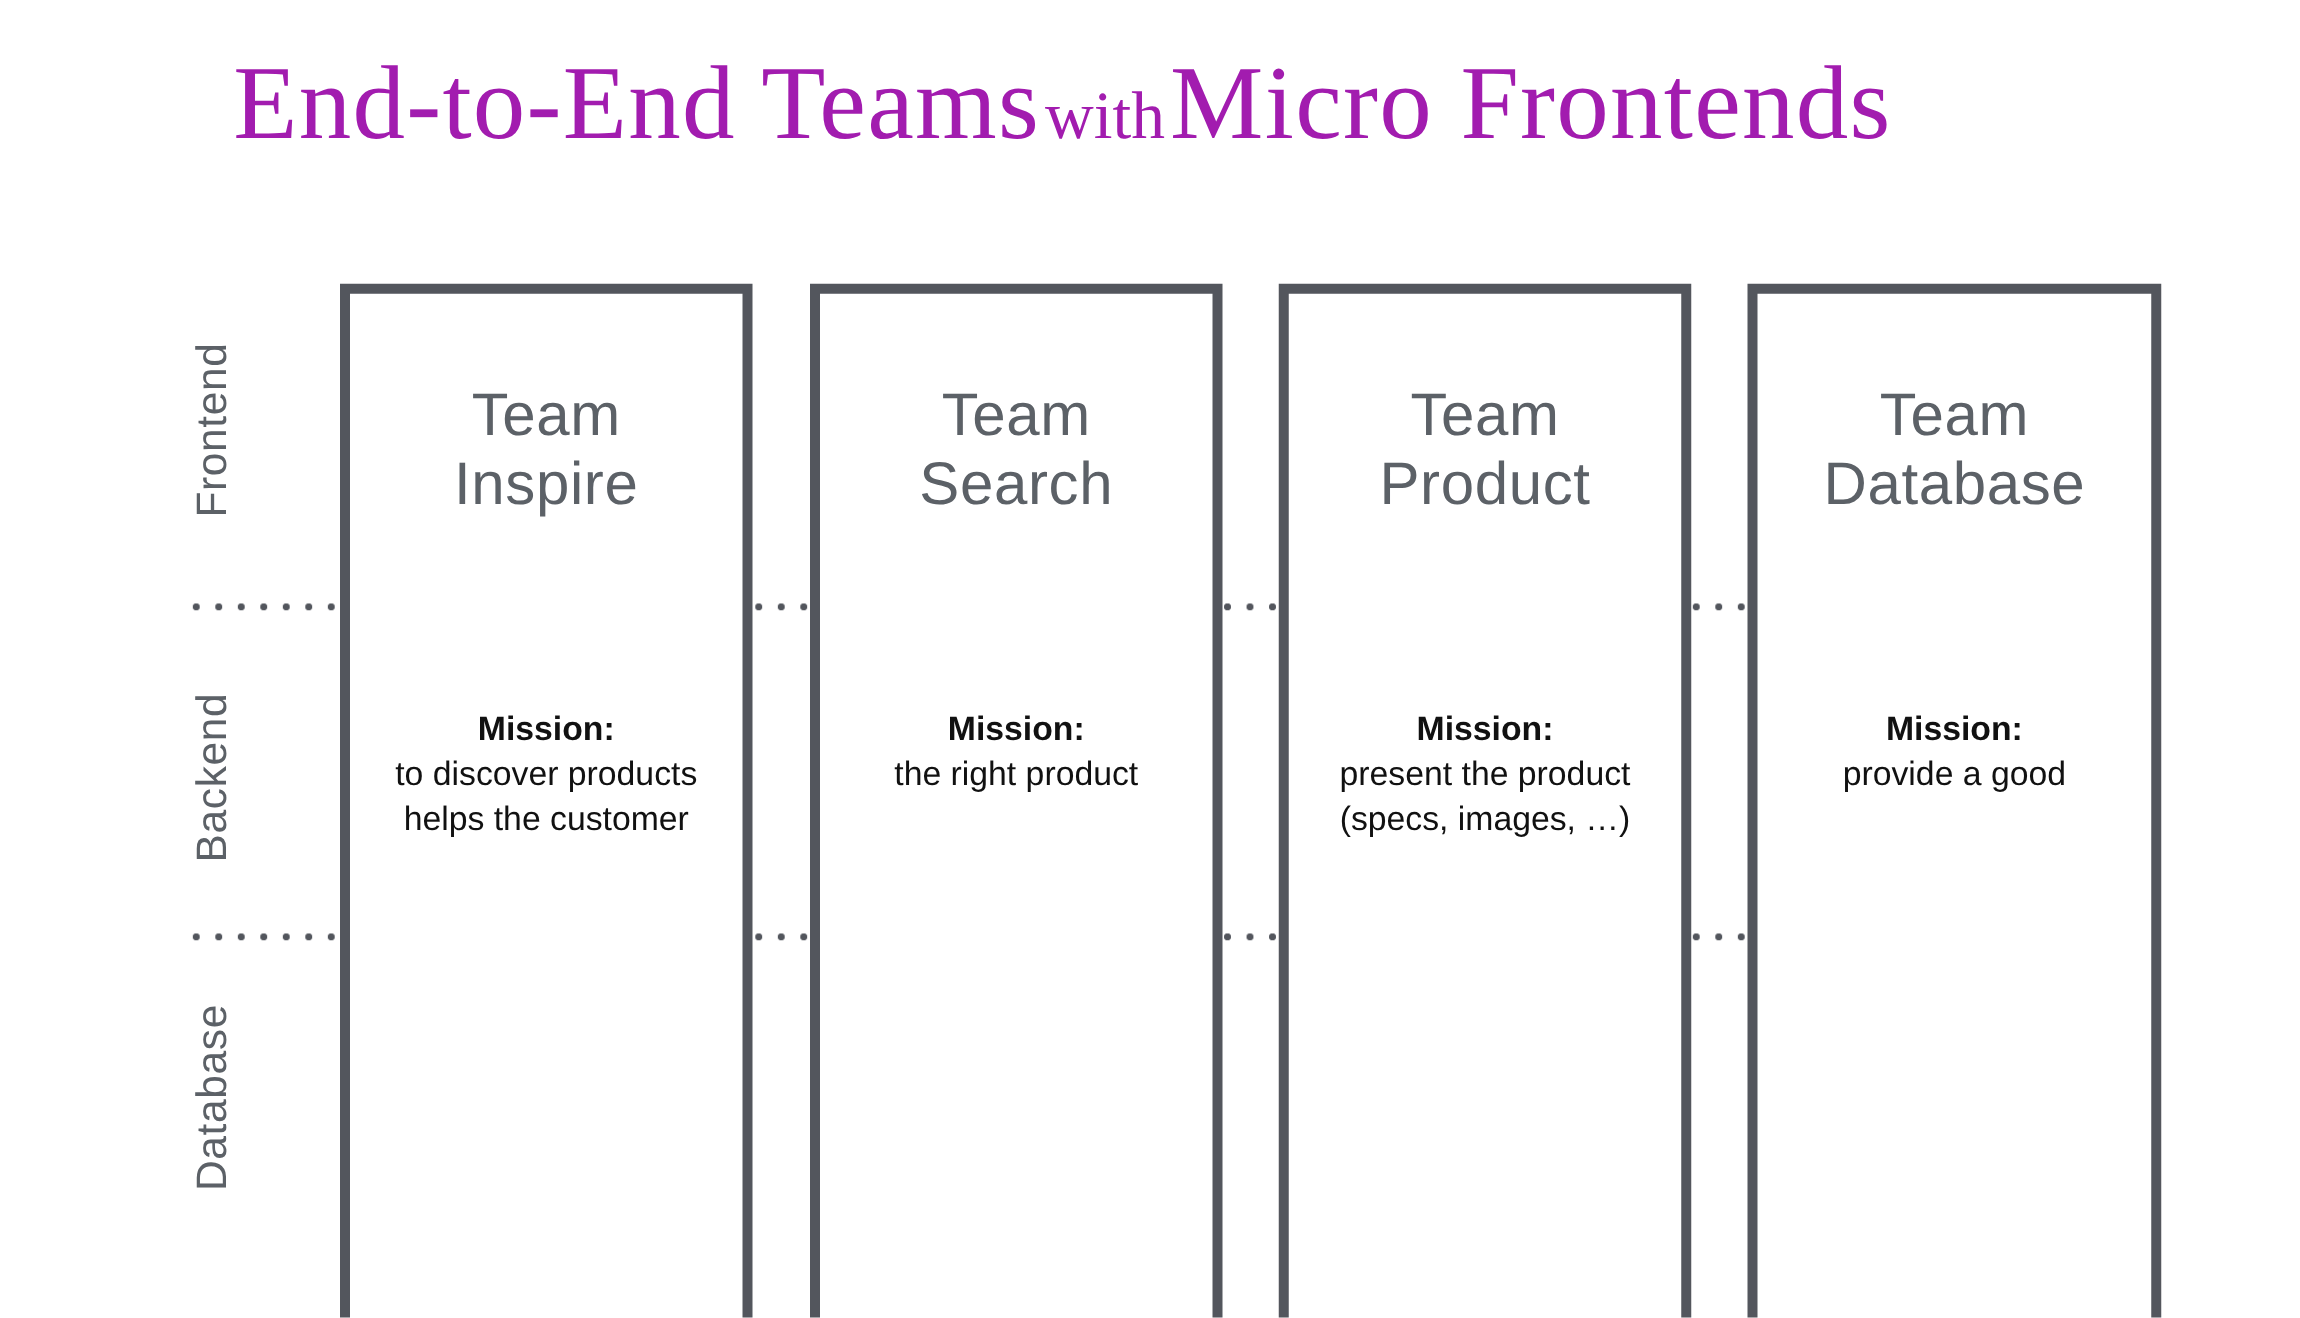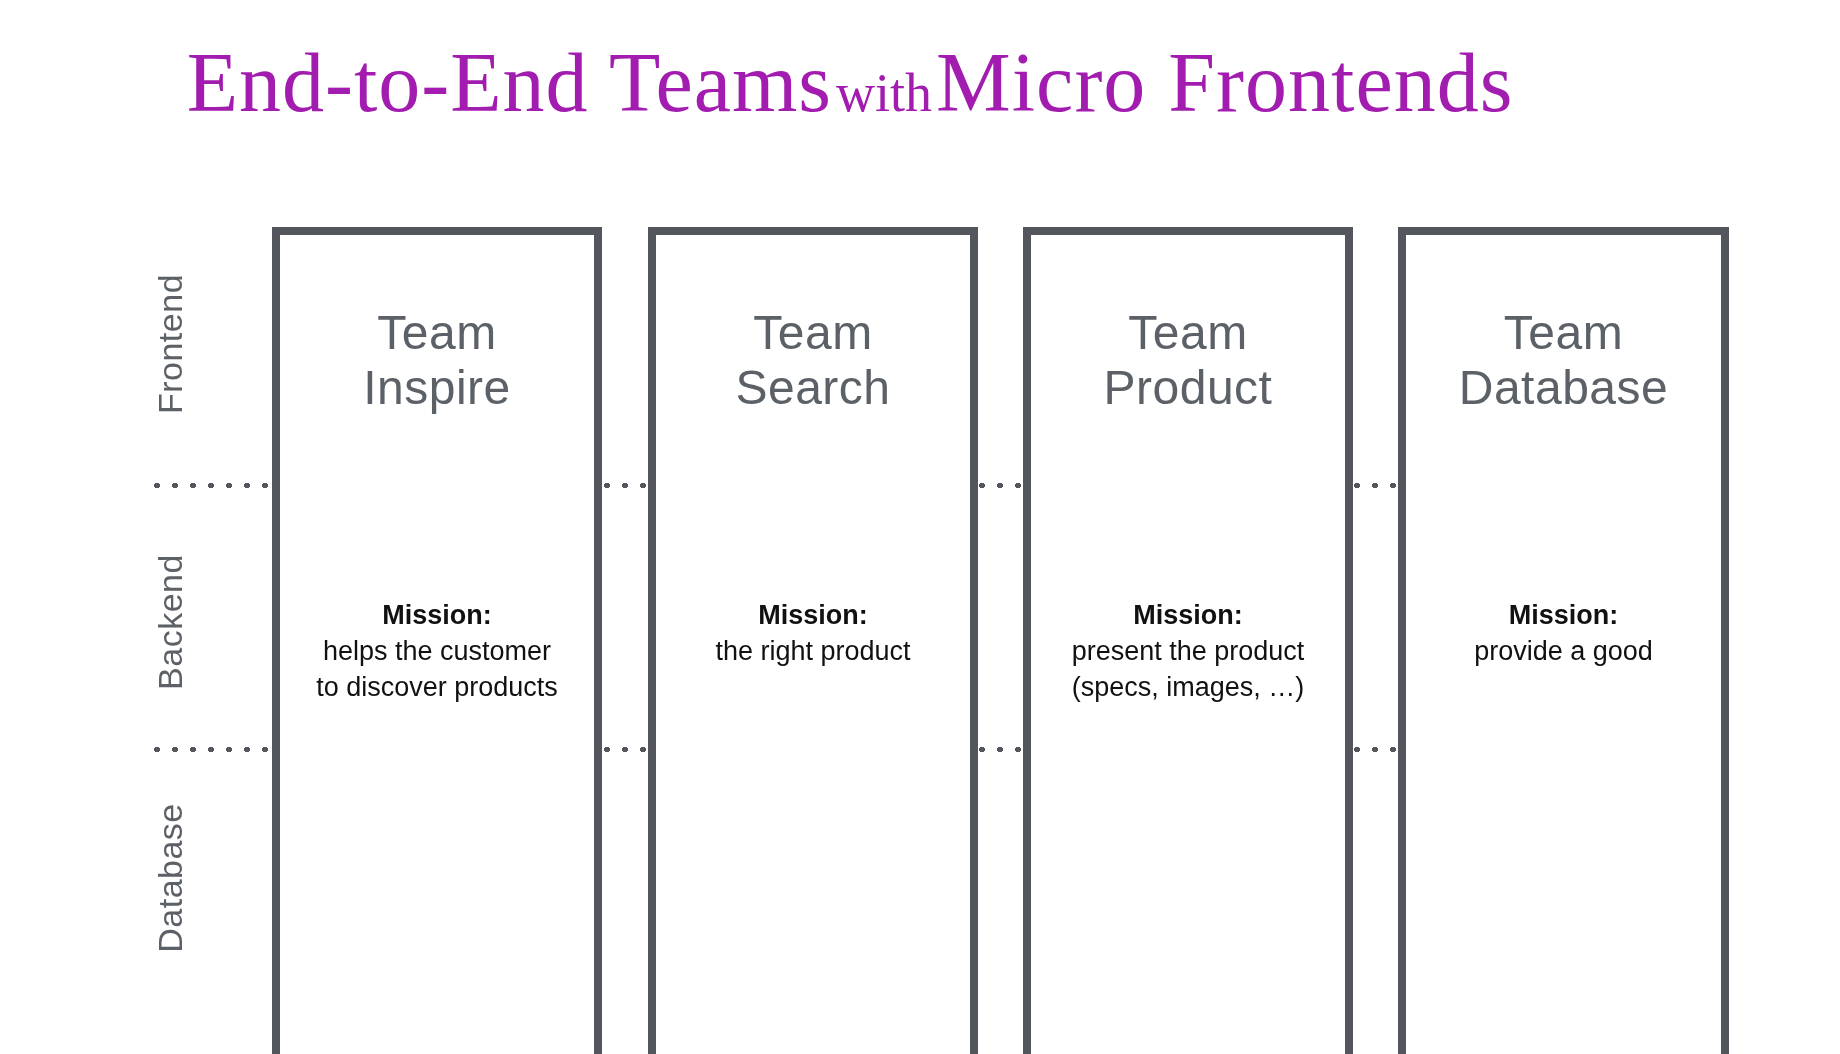--- a/index.html
+++ b/index.html
@@ -55,21 +55,21 @@
   #team-box-3 { left: 1398px; width: 331px; }
 
   .team-name {
     position: absolute; top: 70px; left: 0; width: 100%;
     text-align: center; color: #5c6167;
     font-size: 48px; line-height: 55px; letter-spacing: 0.5px;
   }
   .team-mission {
     position: absolute; top: 330px; left: 0; width: 100%;
     text-align: center; color: #111111;
-    font-size: 27px; line-height: 36px; margin-top: 32px;
+    font-size: 27px; line-height: 36px;
   }
   .mission-label { font-weight: bold; }
 </style>
 </head>
 <body>
 
 <div class="canvas">
 
   <div class="title">
     <span class="big">End-to-End Teams</span>
@@ -91,22 +91,22 @@
   <div class="dots row2 seg-gap2"></div>
   <div class="dots row2 seg-gap3"></div>
 
   <div class="team-box" id="team-box-0">
     <div class="team-name">
       <div>Team</div>
       <div>Inspire</div>
     </div>
     <div class="team-mission">
       <div class="mission-label">Mission:</div>
+      <div>to discover products</div>
       <div>helps the customer</div>
-      <div>to discover products</div>
     </div>
   </div>
 
   <div class="team-box" id="team-box-1">
     <div class="team-name">
       <div>Team</div>
       <div>Search</div>
     </div>
     <div class="team-mission">
       <div class="mission-label">Mission:</div>

